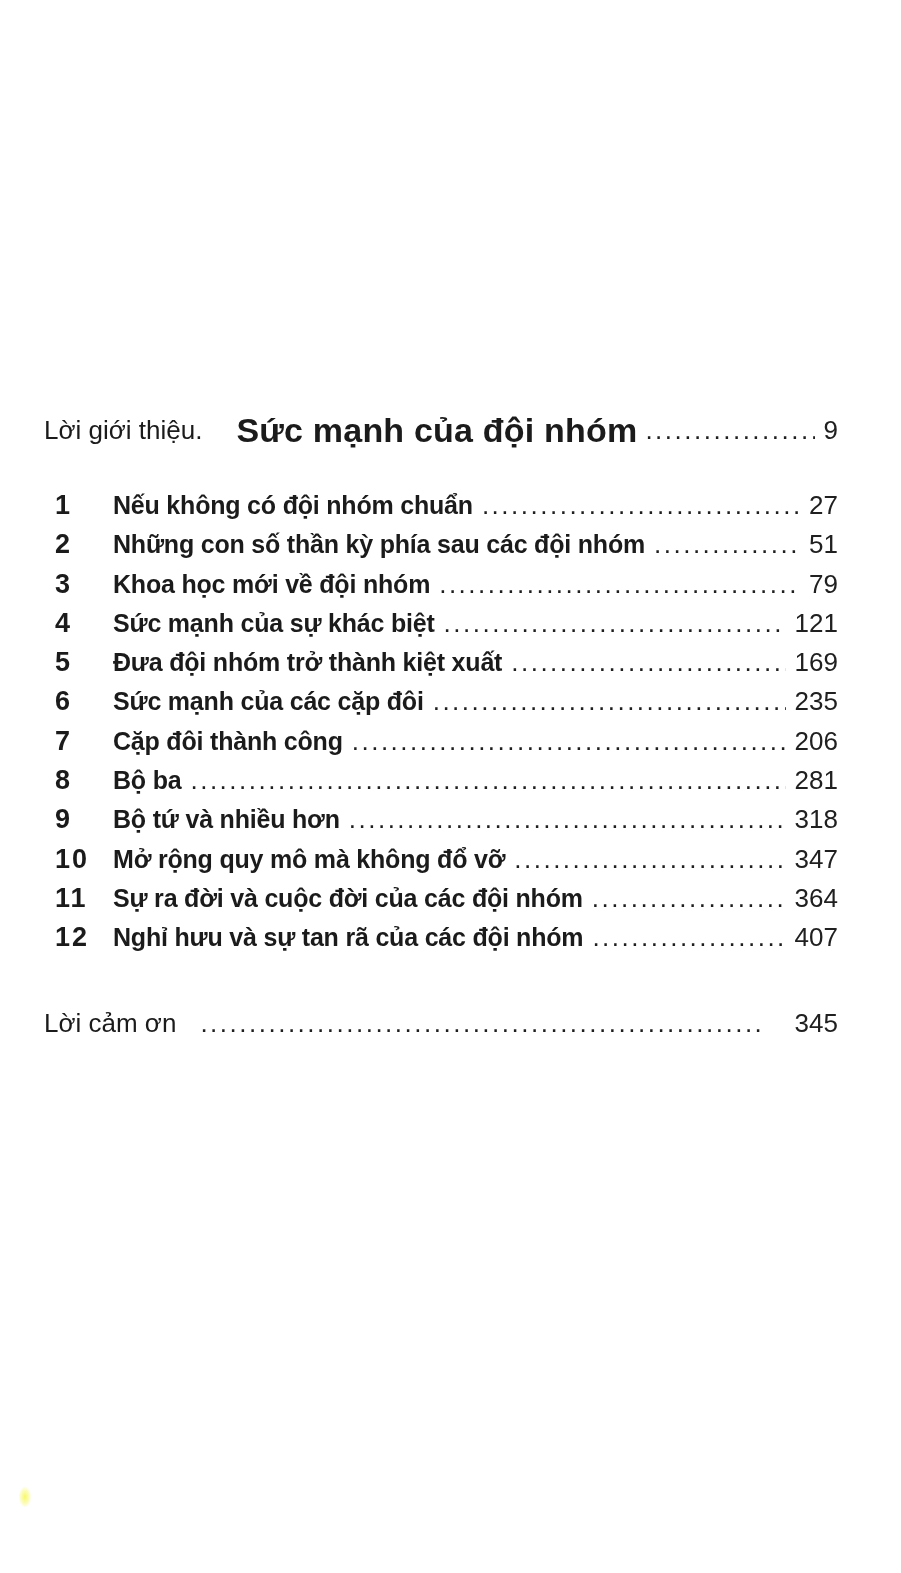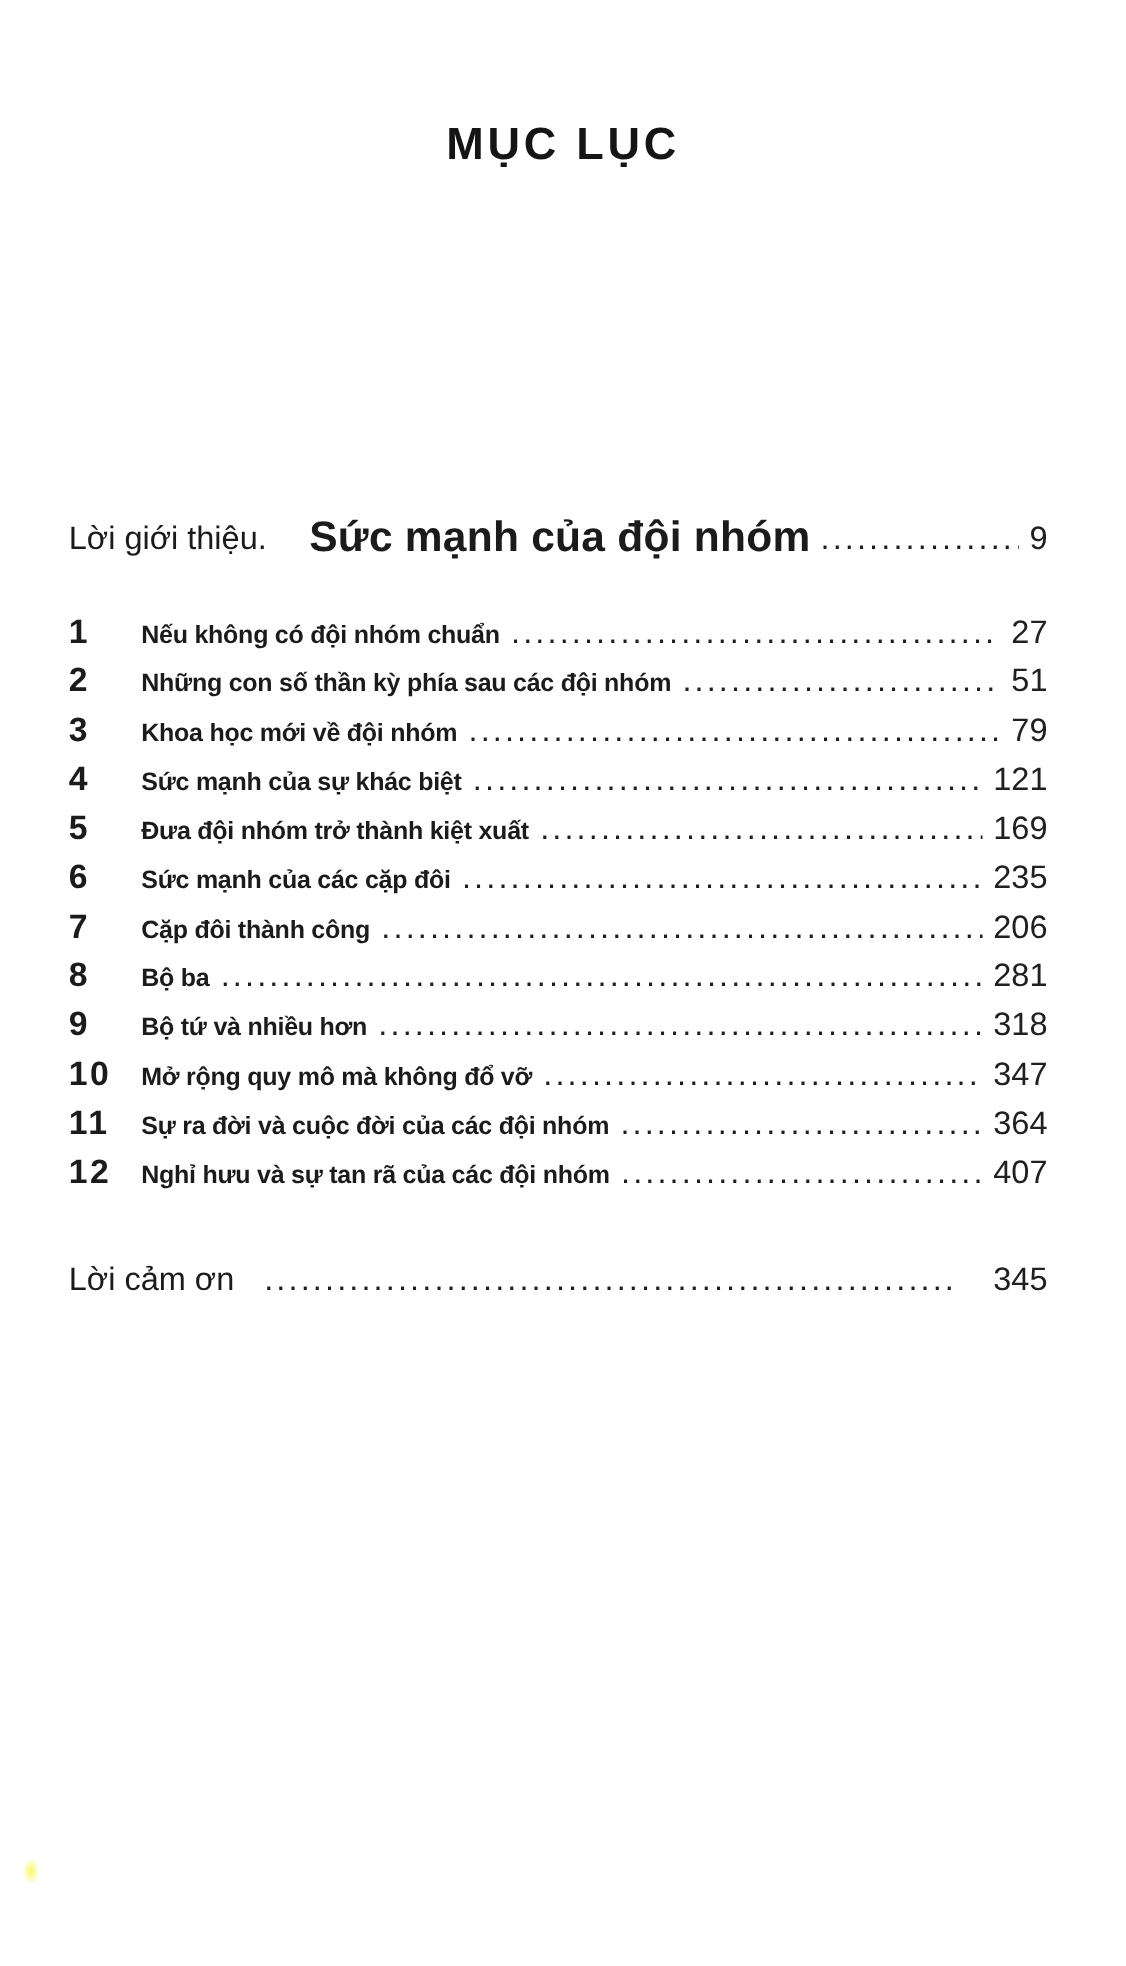--- a/index.html
+++ b/index.html
@@ -18,21 +18,21 @@
     margin:0;
     text-align:center;
     font-size:36px;
     font-weight:bold;
     letter-spacing:3px;
     line-height:37px;
     color:#151515;
   }
   .abs-row{
     position:absolute;
-    left:55px;right:63px;
+    left:44px;right:63px;
     display:flex;
     align-items:center;
     white-space:nowrap;
     overflow:hidden;
   }
   .intro-row{ top:412px; line-height:36px; font-size:26px; }
   .intro-label{ flex:none; margin-right:34px; font-weight:400; }
   .intro-title{ flex:none; font-weight:bold; font-size:34px; letter-spacing:.2px; padding-right:8px; }
   .chapters{
     position:absolute;
@@ -50,21 +50,21 @@
   .ch-num{
     flex:none;
     width:58px;
     font-weight:bold;
     font-size:27px;
     letter-spacing:2px;
   }
   .ch-title{
     flex:none;
     font-weight:bold;
-    font-size:20px;
+    font-size:25px;
     letter-spacing:-.2px;
     padding-right:9px;
   }
   .leader{
     flex:1 1 0;
     min-width:0;
     overflow:hidden;
     font-size:26px;
     font-weight:400;
     letter-spacing:2.5px;
@@ -86,21 +86,20 @@
     width:12px;height:20px;
     background:radial-gradient(ellipse at center, rgba(248,248,90,.9) 0%, rgba(250,250,140,.45) 55%, rgba(255,255,255,0) 75%);
     filter:blur(.6px);
   }
 </style>
 </head>
 <body>
 
 <div class="page">
 
-  <h1 class="toc-title">MỤC LỤC</h1>
 
   <div class="abs-row intro-row">
     <span class="intro-label">Lời giới thiệu.</span>
     <span class="intro-title">Sức mạnh của đội nhóm</span>
     <span class="leader">................................................................................................................................................................</span>
     <span class="page-num">9</span>
   </div>
 
   <div class="chapters" id="chapters">
       <div class="chapter-row">

